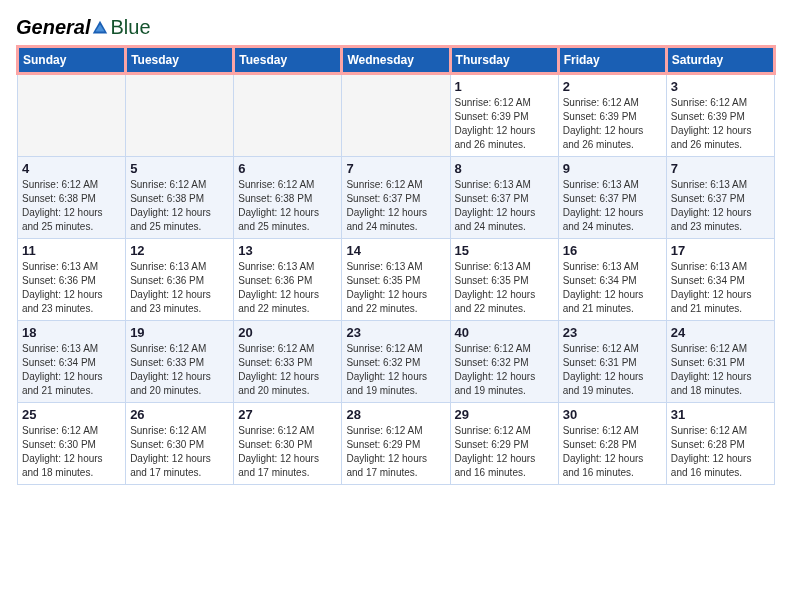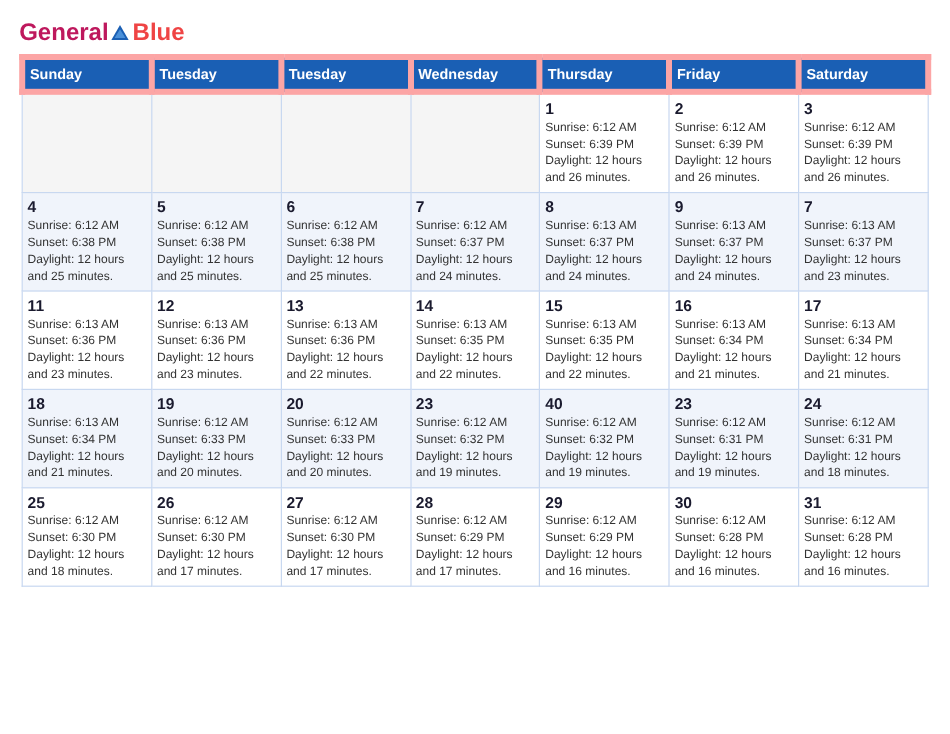--- a/index.html
+++ b/index.html
@@ -21,22 +21,22 @@
       flex-direction: column;
       align-items: flex-start;
     }
     .logo-text {
       display: flex;
       align-items: center;
       font-size: 20px;
       font-weight: bold;
       color: #1a1a2e;
     }
-    .logo-general { color: #be185d; font-weight: bold; }
-    .logo-blue { color: #ef4444; font-weight: bold; text-align: center; }
+    .logo-general { color: #000000; font-weight: bold; font-style: italic; }
+    .logo-blue { color: #14532d; font-weight: normal; text-align: center; }
     .logo-icon {
       width: 18px;
       height: 18px;
       margin: 0 1px;
     }
     .title-block {
       text-align: right;
     }
     .month-year {
       font-size: 38px;
@@ -53,21 +53,21 @@
       border-collapse: collapse;
       margin-top: 6px;
     }
     .calendar th {
       background: #1a5fb4;
       color: #fff;
       font-size: 12px;
       font-weight: bold;
       padding: 5px 4px;
       text-align: left;
-      border: 5px solid #fca5a5;
+      border: 3px solid #fca5a5;
     }
     .calendar td {
       vertical-align: top;
       border: 1px solid #c8d8f0;
       padding: 4px 4px 4px 4px;
       min-height: 80px;
       width: calc(100% / 7);
       background: #fff;
       font-size: 10px;
       color: #333;

